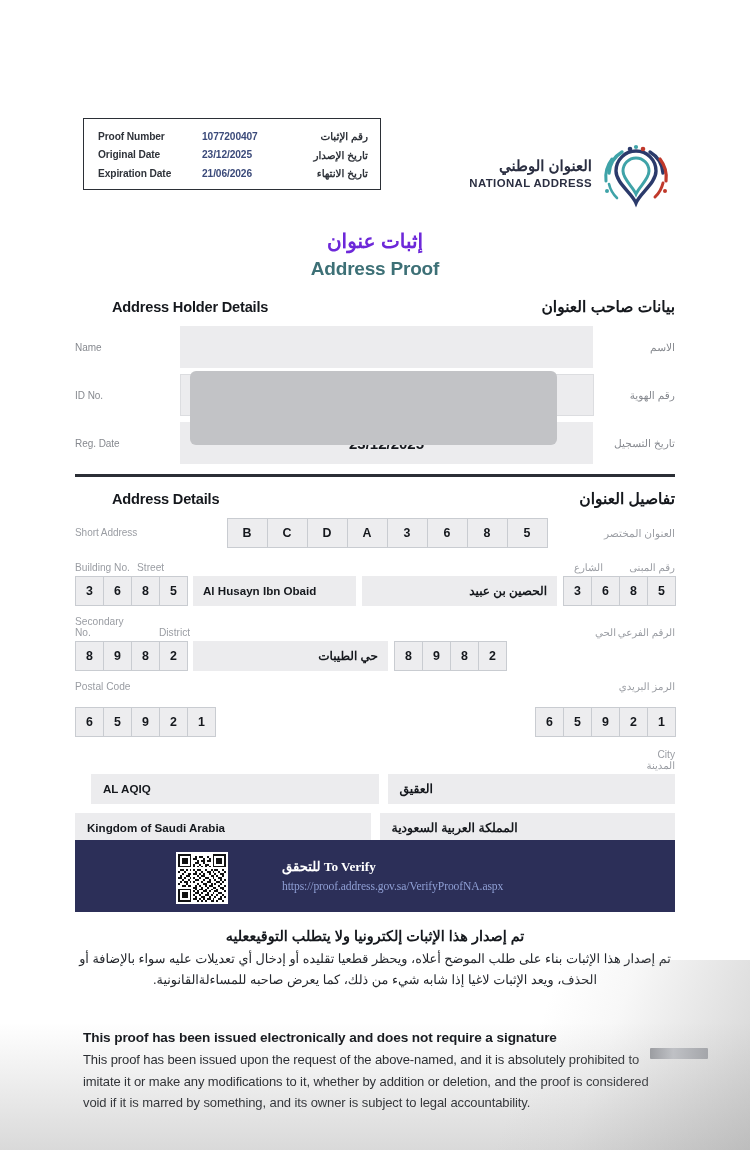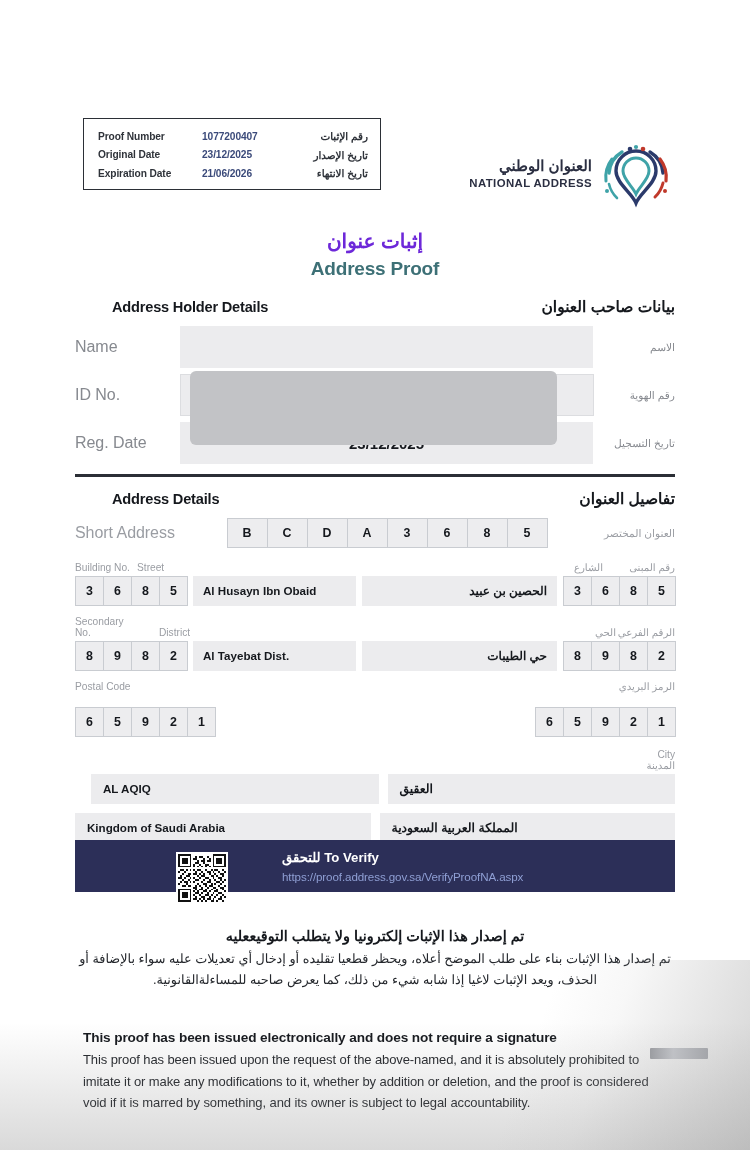--- a/index.html
+++ b/index.html
@@ -172,21 +172,21 @@
 
   
   .row {
     display: flex;
     align-items: center;
     margin-bottom: 8px;
     position: relative;
   }
   .lab-en {
     width: 105px;
-    font-size: 16px;
+    font-size: 10px;
     color: #9a9da3;
     flex: 0 0 105px;
     letter-spacing: -0.05px;
   }
   .lab-ar {
     width: 82px;
     font-size: 10.6px;
     color: #9a9da3;
     text-align: right;
     direction: rtl;
@@ -265,25 +265,26 @@
     font-size: 11.6px;
     font-weight: 700;
     color: #15181d;
   }
   .bar.ar { direction: rtl; font-size: 12.4px; }
 
   
   .verify {
     position: absolute;
     left: 75px; top: 840px;
-    width: 600px; height: 52px;
+    width: 600px; height: 72px;
     background: #2c2f58;
     display: flex;
     align-items: center;
     padding-left: 92px;
+    font-family: Liberation Serif, serif;
   }
   .qr {
     position: absolute;
     left: 176px; top: 852px;
     width: 52px; height: 52px;
     background: #ffffff;
     padding: 2px;
     z-index: 5;
   }
   .qr svg { display: block; }
@@ -508,21 +509,20 @@
         <span class="sub-a" style="width:120px;text-align:right;direction:rtl">الحي</span>
         <span class="sub-a" style="width:59px;text-align:right;direction:rtl">الرقم الفرعي</span>
       </div>
       <div style="display:flex;align-items:center;">
         <div class="boxes n4">
           <div class="cell">8</div>
           <div class="cell">9</div>
           <div class="cell">8</div>
           <div class="cell">2</div>
         </div>
-        <div class="txtfield" style="flex:1;margin-left:6px;">Al Tayebat Dist.</div>
         <div class="txtfield ar" style="width:195px;margin-left:6px;justify-content:flex-start;">حي الطيبات</div>
         <div class="boxes n4" style="margin-left:6px;">
           <div class="cell">8</div>
           <div class="cell">9</div>
           <div class="cell">8</div>
           <div class="cell">2</div>
         </div>
       </div>
     </div>
 

